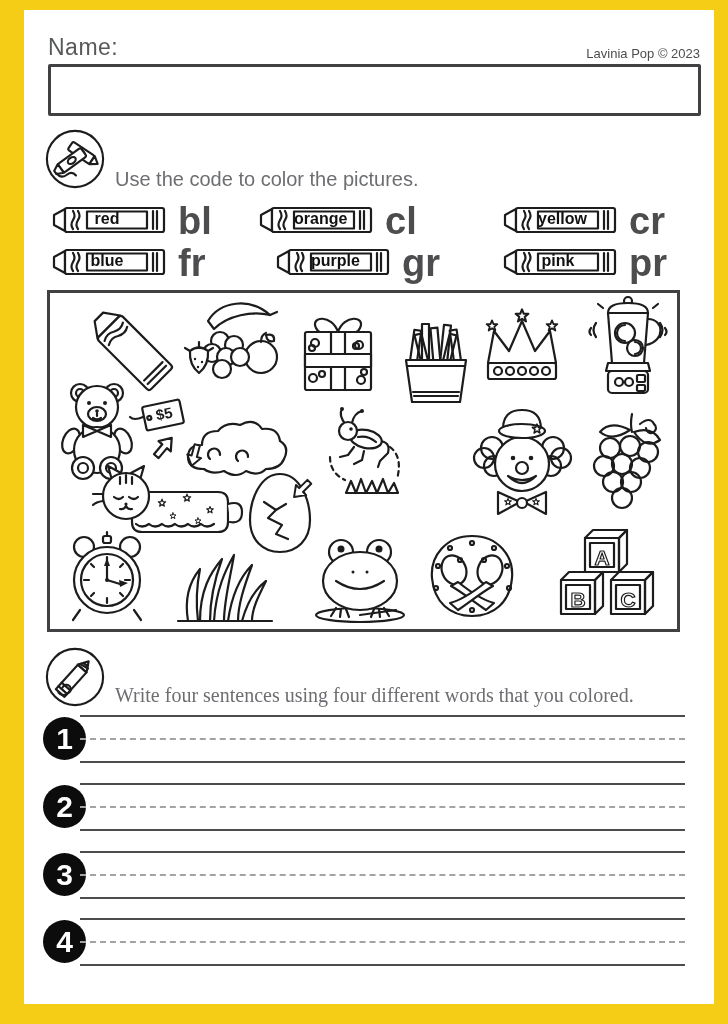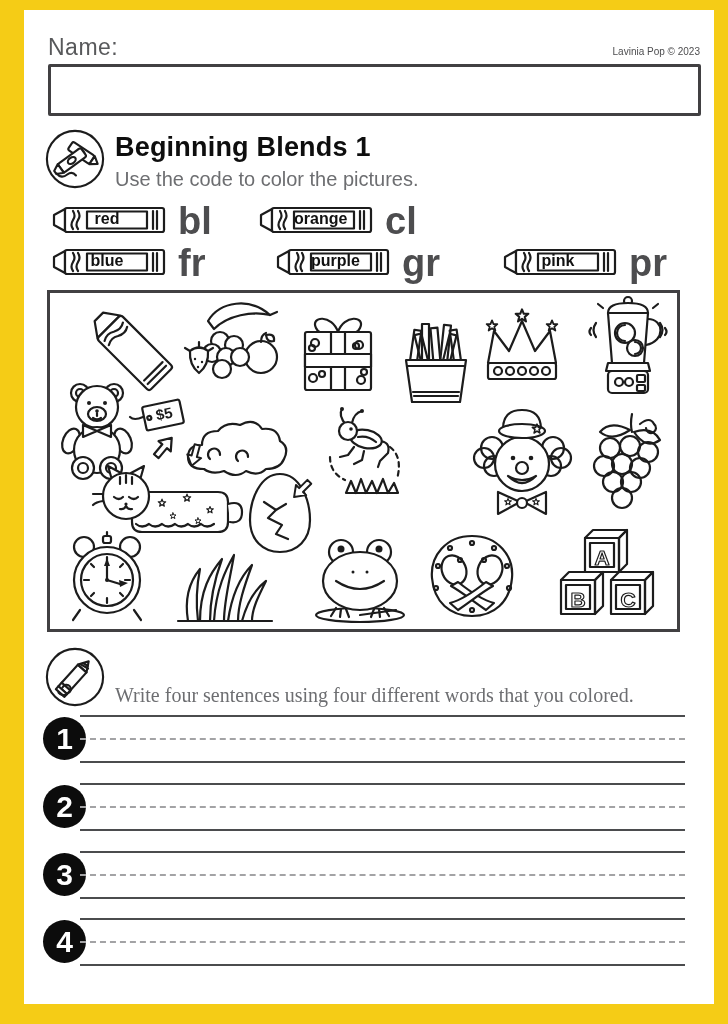--- a/index.html
+++ b/index.html
@@ -9,21 +9,21 @@
     font-family:"Liberation Sans","DejaVu Sans",sans-serif;
     -webkit-font-smoothing:antialiased;
   }
   .page{
     position:absolute;left:24px;top:10px;width:690px;height:994px;
     background:#ffffff;
   }
   .abs{position:absolute;}
   
   .name-label{left:24px;top:24px;font-size:23px;color:#58595B;letter-spacing:.5px;}
-  .copyright{right:14px;top:36px;font-size:10px;color:#4D4D4F;}
+  .copyright{right:14px;top:36px;font-size:13px;color:#4D4D4F;}
   .name-box{left:24px;top:54px;width:647px;height:46px;border:3px solid #414042;border-radius:2px;background:#fff;}
   
   .sec-icon{width:62px;height:62px;}
   .sec-title{font-size:27px;font-weight:bold;color:#0e0e0e;letter-spacing:.2px;}
   .sec-sub{font-size:20px;color:#6D6E71;}
   
   .code-cell{height:30px;width:210px;}
   .code-crayon{position:absolute;left:0;top:0;width:116px;height:30px;}
   .code-word{position:absolute;left:36px;top:5px;width:40px;text-align:center;font-size:16px;font-weight:bold;color:#111;}
   .code-blend{position:absolute;left:127px;top:-5px;font-size:38px;font-weight:bold;color:#4D4D4F;}
@@ -79,21 +79,20 @@
       <path class="f" d="M49 20 l7 5 l-7 5 Z"></path>
       <ellipse class="f" cx="35" cy="25" rx="4" ry="2.5"></ellipse>
     </g>
     <g transform="rotate(-36 30 32)">
       <rect class="f" x="14" y="27" width="29" height="11" rx="2"></rect>
       <path class="f" d="M14 27 l-7 3.5 v4 l7 3.5 Z"></path>
       <ellipse class="f" cx="28" cy="32.5" rx="4.5" ry="3"></ellipse>
     </g>
     <path d="M13 47 q5 6 11 1 q5 -4 9 1"></path>
   </svg>
-  <div class="abs sec-title" style="left:91px;top:122px;">Beginning Blends 1</div>
   <div class="abs sec-sub" style="left:91px;top:158px;">Use the code to color the pictures.</div>
 
   <div class="abs code-cell" style="left:27px;top:195px;">
     <svg class="code-crayon art" viewBox="0 0 116 30">
       <path class="f" d="M3 10 L14 4 L14 26 L3 20 Z"></path>
         <rect class="f" x="14" y="3" width="99" height="24" rx="2"></rect>
       <path d="M22 6 q3 5 0 9 q-3 5 0 9 M27 6 q3 5 0 9 q-3 5 0 9"></path>
       <rect x="36" y="6.5" width="60" height="17"></rect>
         <path d="M102 6 v18 M106 6 v18"></path>
     </svg>
@@ -103,20 +102,31 @@
   <div class="abs code-cell" style="left:234px;top:195px;">
     <svg class="code-crayon art" viewBox="0 0 116 30">
       <path class="f" d="M3 10 L14 4 L14 26 L3 20 Z"></path>
         <rect class="f" x="14" y="3" width="99" height="24" rx="2"></rect>
       <path d="M22 6 q3 5 0 9 q-3 5 0 9 M27 6 q3 5 0 9 q-3 5 0 9"></path>
       <rect x="36" y="6.5" width="60" height="17"></rect>
         <path d="M102 6 v18 M106 6 v18"></path>
     </svg>
     <span class="code-word">orange</span>
     <span class="code-blend">cl</span>
+  </div>
+  <div class="abs code-cell" style="left:478px;top:195px;">
+    <svg class="code-crayon art" viewBox="0 0 116 30">
+      <path class="f" d="M3 10 L14 4 L14 26 L3 20 Z"></path>
+        <rect class="f" x="14" y="3" width="99" height="24" rx="2"></rect>
+      <path d="M22 6 q3 5 0 9 q-3 5 0 9 M27 6 q3 5 0 9 q-3 5 0 9"></path>
+      <rect x="36" y="6.5" width="60" height="17"></rect>
+        <path d="M102 6 v18 M106 6 v18"></path>
+    </svg>
+    <span class="code-word">yellow</span>
+    <span class="code-blend">cr</span>
   </div>
   <div class="abs code-cell" style="left:27px;top:237px;">
     <svg class="code-crayon art" viewBox="0 0 116 30">
       <path class="f" d="M3 10 L14 4 L14 26 L3 20 Z"></path>
         <rect class="f" x="14" y="3" width="99" height="24" rx="2"></rect>
       <path d="M22 6 q3 5 0 9 q-3 5 0 9 M27 6 q3 5 0 9 q-3 5 0 9"></path>
       <rect x="36" y="6.5" width="60" height="17"></rect>
         <path d="M102 6 v18 M106 6 v18"></path>
     </svg>
     <span class="code-word">blue</span>

